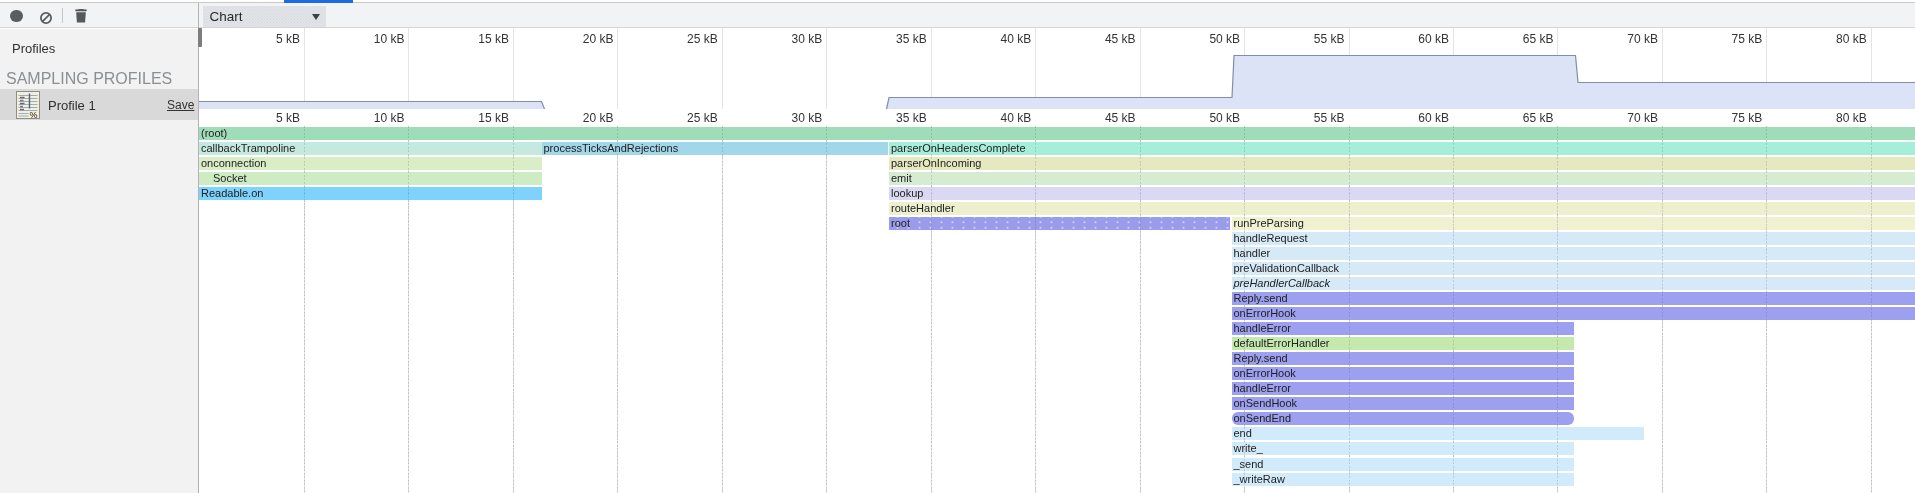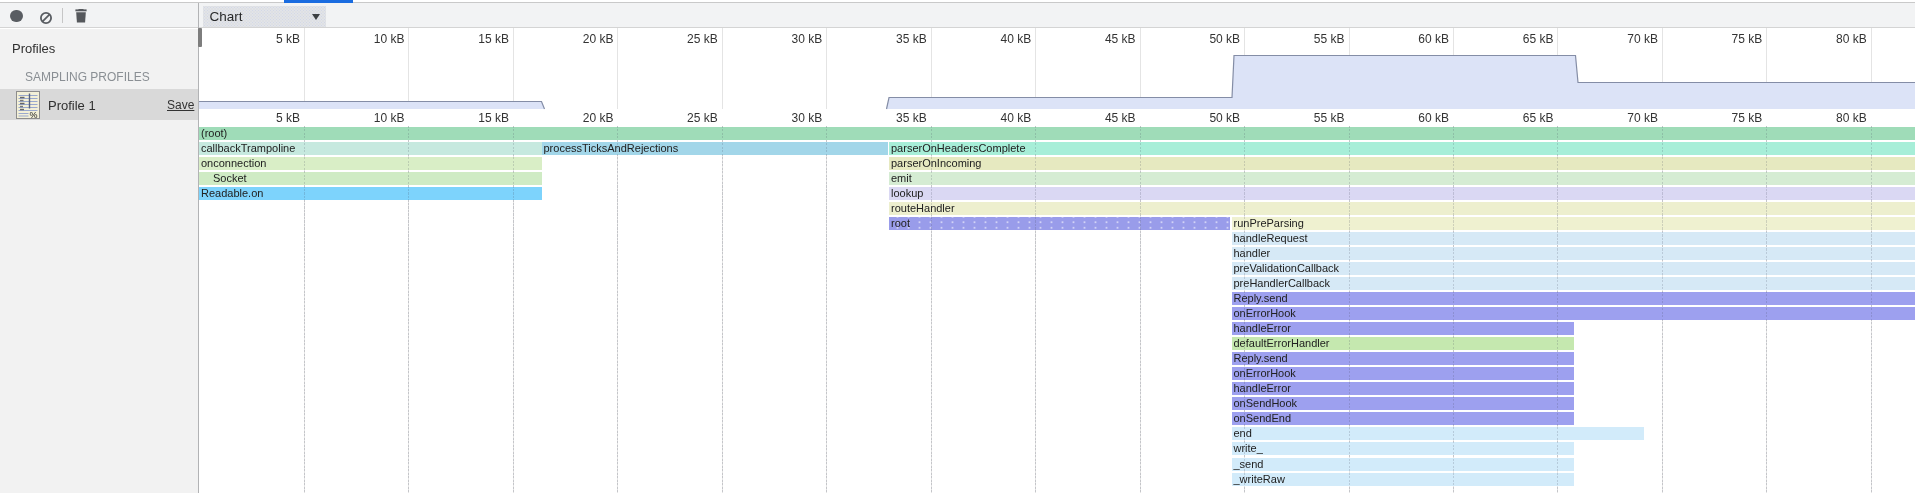--- a/index.html
+++ b/index.html
@@ -25,21 +25,21 @@
   <div class="abs" style="left:75px;top:6px;">
     <svg width="12" height="14" viewBox="0 0 12 14">
       <rect x="0.4" y="0.4" width="11.2" height="1.9" fill="#55585c"></rect>
       <rect x="3.4" y="0" width="5.2" height="1" fill="#55585c" rx="0.5"></rect>
       <path d="M1.2 3.2 L10.8 3.2 L10.1 13.6 L1.9 13.6 Z" fill="#55585c"></path>
     </svg>
   </div>
 </div>
 <div class="abs" style="left:0;top:29px;width:198px;height:464px;background:#f2f2f2;"></div>
 <div class="abs" style="left:12px;top:41px;width:180px;font-size:13px;color:#303030;">Profiles</div>
-<div class="abs" style="left:25px;top:70px;width:186px;font-size:12px;color:#8a8f94;">SAMPLING PROFILES</div>
+<div class="abs" style="left:6px;top:70px;width:186px;font-size:16px;color:#8a8f94;">SAMPLING PROFILES</div>
 <div class="abs" style="left:0;top:88.5px;width:198px;height:31.5px;background:#d9d9d9;">
   <div class="abs" style="left:16px;top:2px;">
     <svg width="24" height="28" viewBox="0 0 24 28">
       <rect x="0.5" y="0.5" width="23" height="27" fill="#f3f0d7" stroke="#8d8d8d"></rect>
       <line x1="2.5" y1="4.5" x2="21.5" y2="4.5" stroke="#9aa9ce" stroke-width="1"></line>
       <line x1="2.5" y1="7.5" x2="21.5" y2="7.5" stroke="#9aa9ce" stroke-width="1"></line>
       <line x1="2.5" y1="10.5" x2="21.5" y2="10.5" stroke="#9aa9ce" stroke-width="1"></line>
       <line x1="2.5" y1="13.5" x2="21.5" y2="13.5" stroke="#9aa9ce" stroke-width="1"></line>
       <line x1="2.5" y1="16.5" x2="21.5" y2="16.5" stroke="#9aa9ce" stroke-width="1"></line>
       <line x1="2.5" y1="19.5" x2="21.5" y2="19.5" stroke="#9aa9ce" stroke-width="1"></line>
@@ -148,30 +148,30 @@
 <div class="bar" style="left:199.0px;top:171.6px;width:342.5px;background:#cfebc4;padding-left:14px;">Socket</div>
 <div class="bar" style="left:889.0px;top:171.6px;width:1026.0px;background:#d5ecd3;">emit</div>
 <div class="bar" style="left:199.0px;top:186.7px;width:342.5px;background:#7dd3fc;">Readable.on</div>
 <div class="bar" style="left:889.0px;top:186.7px;width:1026.0px;background:#dad8f3;">lookup</div>
 <div class="bar" style="left:889.0px;top:201.7px;width:1026.0px;background:#edefce;">routeHandler</div>
 <div class="bar" style="left:889.0px;top:216.8px;width:340.5px;background:#999cea;background-image:radial-gradient(rgba(255,255,255,0.55) 1px, transparent 1.6px);background-size:11px 5.5px;background-position:3px 2.5px;">root</div>
 <div class="bar" style="left:1231.5px;top:216.8px;width:683.5px;background:#eff1d0;">runPreParsing</div>
 <div class="bar" style="left:1231.5px;top:231.8px;width:683.5px;background:#d6e9f6;">handleRequest</div>
 <div class="bar" style="left:1231.5px;top:246.9px;width:683.5px;background:#d6e9f6;">handler</div>
 <div class="bar" style="left:1231.5px;top:261.9px;width:683.5px;background:#d6e9f6;">preValidationCallback</div>
-<div class="bar" style="left:1231.5px;top:276.9px;width:683.5px;background:#d6e9f6;">preHandlerCallback</div>
+<div class="bar" style="left:1231.5px;top:276.9px;width:683.5px;background:#d6e9f6;font-style:italic;">preHandlerCallback</div>
 <div class="bar" style="left:1231.5px;top:292.0px;width:683.5px;background:#9da0ef;">Reply.send</div>
 <div class="bar" style="left:1231.5px;top:307.0px;width:683.5px;background:#9da0ef;">onErrorHook</div>
 <div class="bar" style="left:1231.5px;top:322.1px;width:342.5px;background:#9da0ef;">handleError</div>
 <div class="bar" style="left:1231.5px;top:337.1px;width:342.5px;background:#c5e8af;">defaultErrorHandler</div>
 <div class="bar" style="left:1231.5px;top:352.2px;width:342.5px;background:#9da0ef;">Reply.send</div>
 <div class="bar" style="left:1231.5px;top:367.2px;width:342.5px;background:#9da0ef;">onErrorHook</div>
 <div class="bar" style="left:1231.5px;top:382.3px;width:342.5px;background:#9da0ef;">handleError</div>
 <div class="bar" style="left:1231.5px;top:397.3px;width:342.5px;background:#9da0ef;">onSendHook</div>
-<div class="bar" style="left:1231.5px;top:412.4px;width:342.5px;background:#9da0ef;">onSendEnd</div>
+<div class="bar" style="left:1231.5px;top:412.4px;width:342.5px;background:#9da0ef;border-radius:6px;">onSendEnd</div>
 <div class="bar" style="left:1231.5px;top:427.4px;width:412px;background:#d2ebfa;">end</div>
 <div class="bar" style="left:1231.5px;top:442.4px;width:342.5px;background:#d2ebfa;">write_</div>
 <div class="bar" style="left:1231.5px;top:457.5px;width:342.5px;background:#d2ebfa;">_send</div>
 <div class="bar" style="left:1231.5px;top:472.5px;width:342.5px;background:#d2ebfa;">_writeRaw</div>
 <div class="abs" style="left:304.0px;top:126px;width:1px;height:367px;background-image:repeating-linear-gradient(to bottom, rgba(70,75,95,0.20) 0 2px, transparent 2px 3.5px);"></div>
 <div class="abs" style="left:408.4px;top:126px;width:1px;height:367px;background-image:repeating-linear-gradient(to bottom, rgba(70,75,95,0.20) 0 2px, transparent 2px 3.5px);"></div>
 <div class="abs" style="left:512.9px;top:126px;width:1px;height:367px;background-image:repeating-linear-gradient(to bottom, rgba(70,75,95,0.20) 0 2px, transparent 2px 3.5px);"></div>
 <div class="abs" style="left:617.4px;top:126px;width:1px;height:367px;background-image:repeating-linear-gradient(to bottom, rgba(70,75,95,0.20) 0 2px, transparent 2px 3.5px);"></div>
 <div class="abs" style="left:721.8px;top:126px;width:1px;height:367px;background-image:repeating-linear-gradient(to bottom, rgba(70,75,95,0.20) 0 2px, transparent 2px 3.5px);"></div>
 <div class="abs" style="left:826.2px;top:126px;width:1px;height:367px;background-image:repeating-linear-gradient(to bottom, rgba(70,75,95,0.20) 0 2px, transparent 2px 3.5px);"></div>

